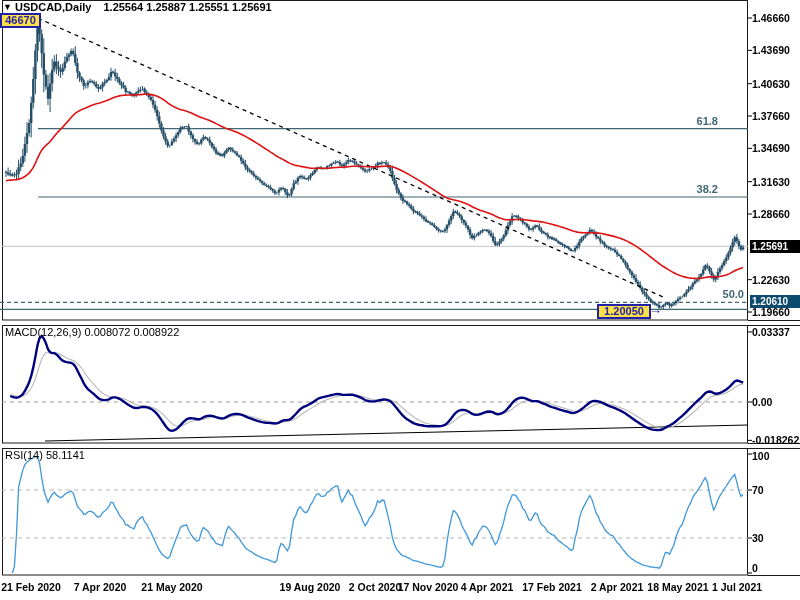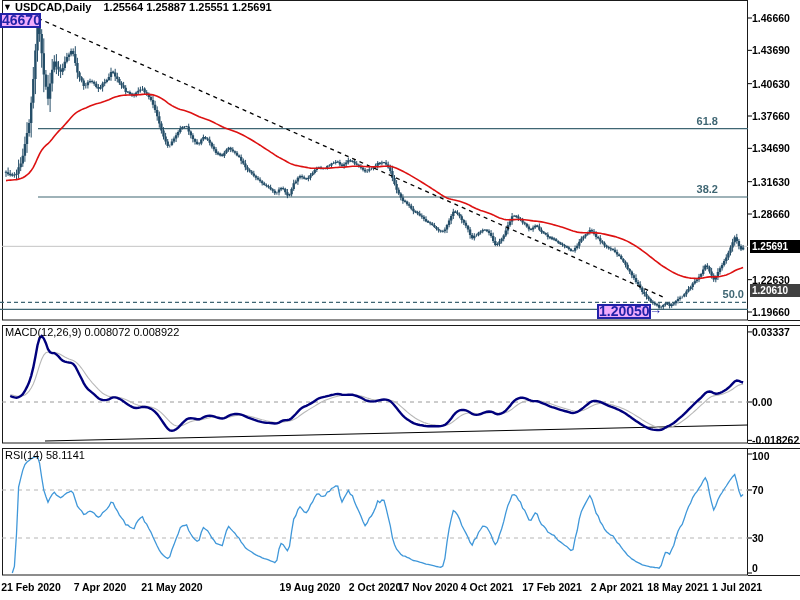--- a/index.html
+++ b/index.html
@@ -12,22 +12,22 @@
   #macd-hdr{left:5px;top:326px;font-weight:400;}
   #rsi-hdr{left:5px;top:449px;font-weight:400;}
   #watermark{position:absolute;left:390px;top:64px;width:280px;text-align:center;
              font-size:27px;color:#c9cdd2;z-index:1;letter-spacing:0.5px;}
   .axlab{position:absolute;left:752px;font-size:10.5px;font-weight:700;color:#000;
          height:12px;line-height:12px;white-space:nowrap;z-index:5;}
   .pbox{position:absolute;left:750px;width:48px;height:13px;line-height:13px;
         font-size:10px;font-weight:700;color:#fff;padding-left:2px;z-index:6;}
   .xlab{position:absolute;top:581px;width:84px;text-align:center;font-size:10.5px;
         font-weight:700;color:#000;white-space:nowrap;z-index:5;}
-  .bluebox{position:absolute;border:2px solid #2222a8;color:#2222a8;font-size:14px;
-           font-weight:700;height:11px;line-height:11px;text-align:center;background:#f0abfc;z-index:7;}
+  .bluebox{position:absolute;border:2px solid #2222a8;color:#2222a8;font-size:11px;
+           font-weight:700;height:11px;line-height:11px;text-align:center;background:#fde047;z-index:7;}
   #high-box{left:0px;top:13px;width:37px;}
   #low-box{left:597px;top:304px;width:50px;}
   #low-arrow{position:absolute;left:649px;top:302px;color:#2222a8;font-size:13px;
              font-weight:700;z-index:7;}
 </style>
 </head>
 <body>
 
 <div id="chart">
   <svg id="plot" width="800" height="600">
@@ -110,33 +110,33 @@
 <div class="axlab" style="top: 12px;">1.46660</div>
     <div class="axlab" style="top: 44px;">1.43690</div>
     <div class="axlab" style="top: 78px;">1.40630</div>
     <div class="axlab" style="top: 110px;">1.37660</div>
     <div class="axlab" style="top: 142px;">1.34690</div>
     <div class="axlab" style="top: 176px; text-align: center;">1.31630</div>
     <div class="axlab" style="top: 208px;">1.28660</div>
     <div class="axlab" style="top: 274px;">1.22630</div>
     <div class="axlab" style="top: 306px;">1.19660</div>
     <div class="pbox" style="top: 240px; background: rgb(0, 0, 0);">1.25691</div>
-    <div class="pbox" style="top: 284px; background: #404040;">1.20610</div>
+    <div class="pbox" style="top: 295px; background: #0c4a6e;">1.20610</div>
     <div class="axlab" style="top: 326px;">0.03337</div>
     <div class="axlab" style="top: 396px;">0.00</div>
     <div class="axlab" style="top: 434px;">-0.018262</div>
     <div class="axlab" style="top: 450px;">100</div>
     <div class="axlab" style="top: 484px;">70</div>
     <div class="axlab" style="top: 532px;">30</div>
     <div class="axlab" style="top: 562px;">0</div>
     <div class="xlab" style="left: -11px;">21 Feb 2020</div>
     <div class="xlab" style="left: 58px;">7 Apr 2020</div>
     <div class="xlab" style="left: 130px;">21 May 2020</div>
     <div class="xlab" style="left: 198px; margin-top: 45px;">6 Jul 2020</div>
     <div class="xlab" style="left: 268px;">19 Aug 2020</div>
     <div class="xlab" style="left: 333px;">2 Oct 2020</div>
     <div class="xlab" style="left: 386px;">17 Nov 2020</div>
-    <div class="xlab" style="left: 445px;">4 Oct 2021</div>
+    <div class="xlab" style="left: 445px;">4 Apr 2021</div>
     <div class="xlab" style="left: 510px;">17 Feb 2021</div>
     <div class="xlab" style="left: 575px;">2 Apr 2021</div>
     <div class="xlab" style="left: 636px;">18 May 2021</div>
     <div class="xlab" style="left: 695px;">1 Jul 2021</div>
   </div>
 
 </body></html>

